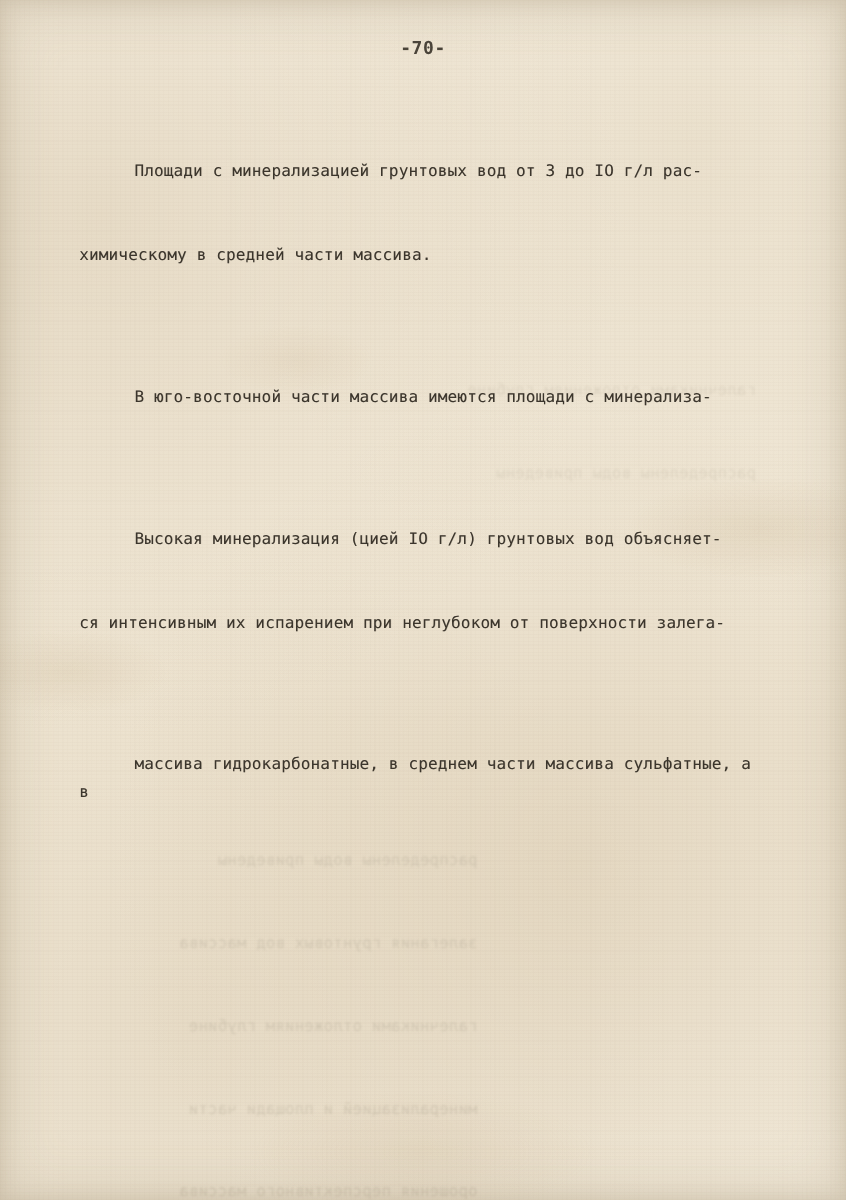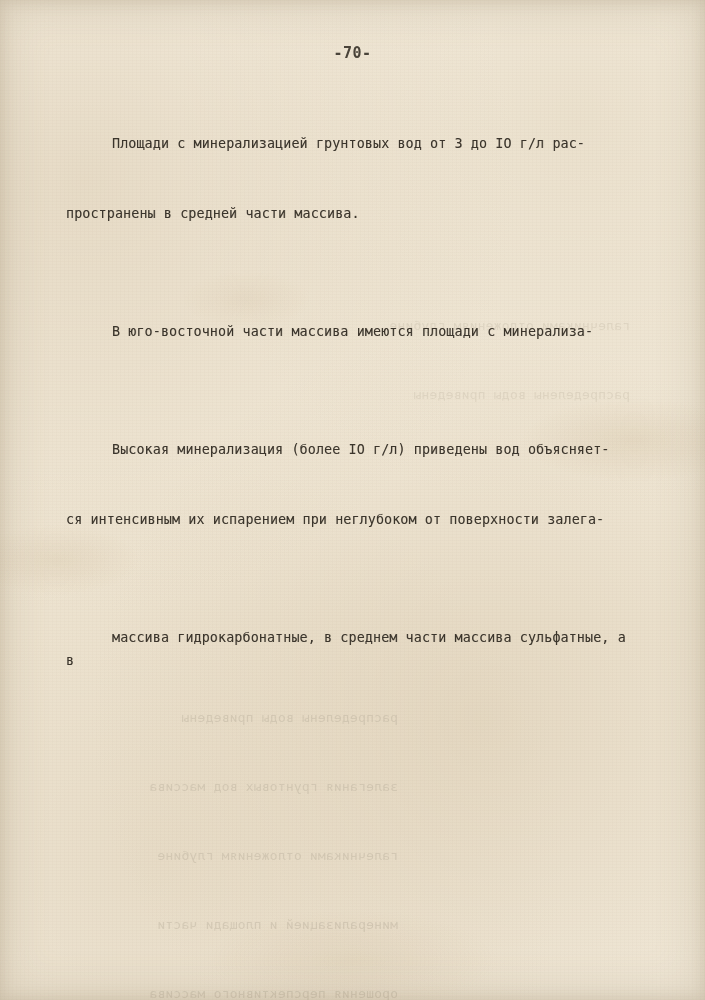--- a/index.html
+++ b/index.html
@@ -66,21 +66,21 @@
     font-size: 13px;
     line-height: 23px;
     letter-spacing: .2px;
     transform: scaleX(-1);
     filter: blur(0.7px);
     white-space: pre;
   }
 
   .pageno {
     position: absolute;
-    top: 44px;
+    top: 31px;
     left: 0;
     width: 705px;
     text-align: center;
     font-size: 15px;
     letter-spacing: .5px;
     font-weight: 700;
     color: #4a443a;
   }
 
   .body {
@@ -120,29 +120,29 @@
     <div>галечниками отложениям глубине</div>
     <div>распределены воды приведены</div>
   </div>
 
   <div class="pageno">-70-</div>
 
   <div class="body">
 
     <p class="para">
       <span class="ln">Площади с минерализацией грунтовых вод от 3 до IO г/л рас-</span>
-      <span class="ln">пространены в средней части массива.</span>
+      <span class="ln">химическому в средней части массива.</span>
     </p>
 
     <p class="para">
       <span class="ln">В юго-восточной части массива имеются площади с минерализа-</span>
     </p>
 
     <p class="para">
-      <span class="ln">Высокая минерализация (более IO г/л) приведены вод объясняет-</span>
+      <span class="ln">Высокая минерализация (цией IO г/л) грунтовых вод объясняет-</span>
       <span class="ln">ся интенсивным их испарением при неглубоком от поверхности залега-</span>
     </p>
 
     <p class="para">
       <span class="ln">массива гидрокарбонатные, в среднем части массива сульфатные, а в</span>
       
     </p>
 
   </div>
 

